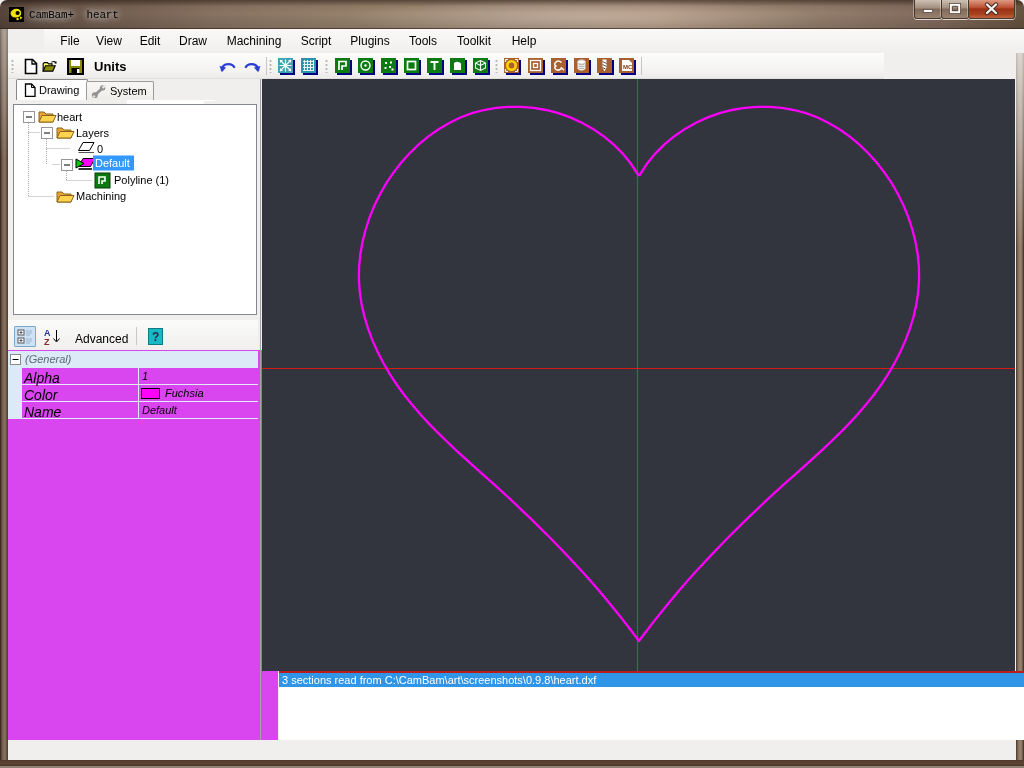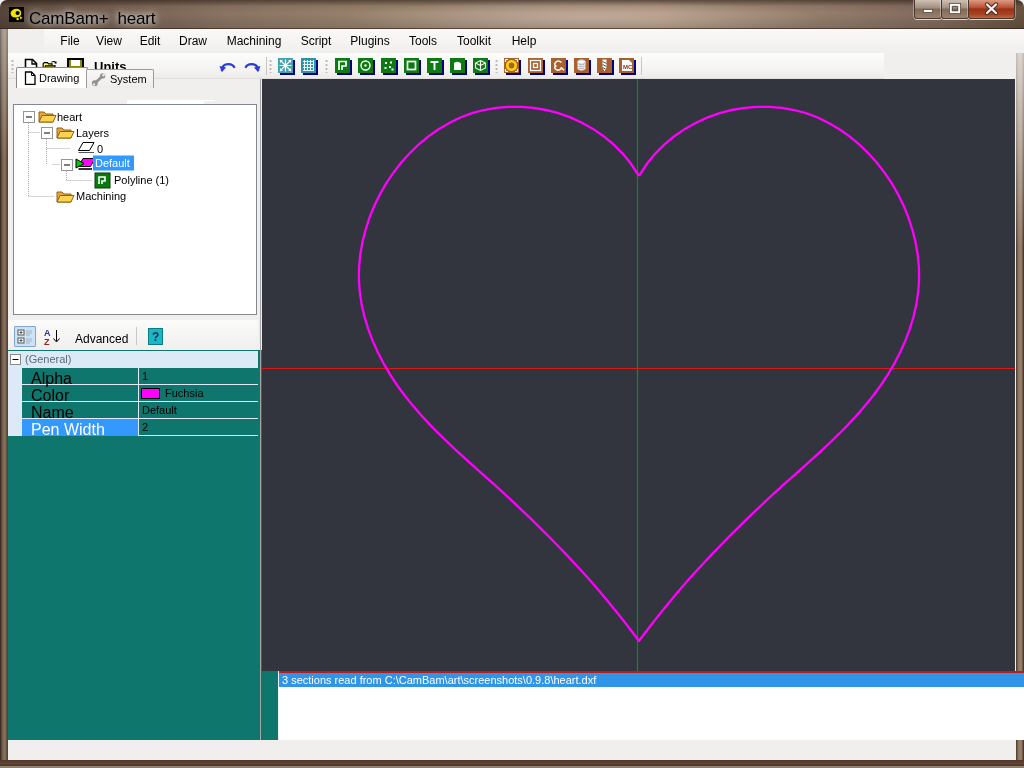--- a/index.html
+++ b/index.html
@@ -10,49 +10,49 @@
 #titlebar { left:0; top:0; width:1024px; height:29px; border-radius:7px 7px 0 0; box-shadow:inset 0 -1px 0 rgba(42,28,18,.6);
   background:radial-gradient(ellipse 340px 26px at 57% 62%, rgba(255,238,225,.30), rgba(255,238,225,0) 70%),linear-gradient(180deg, rgba(30,18,12,.55) 0%, rgba(90,66,52,.15) 22%, rgba(255,255,255,0) 45%, rgba(0,0,0,.12) 100%),
              linear-gradient(90deg,#55443a 0%, #6d594c 8%, #8a7463 22%, #9a856f 38%, #a38d7b 50%, #ab927e 64%, #97816f 78%, #80695b 92%, #66523f 100%);
 }
 #bleft { left:0; top:29px; width:8px; height:731px; background:linear-gradient(180deg, rgba(255,255,255,.35) 0%, rgba(255,255,255,0) 18%),linear-gradient(90deg,#2e211b 0%,#6d5849 25%,#8c755f 60%,#5d4a3c 88%,#463931 100%); }
 #bright { left:1016px; top:29px; width:8px; height:731px; background:linear-gradient(180deg, rgba(255,255,255,.75) 0%, rgba(255,255,255,.45) 12%, rgba(255,255,255,0) 30%),linear-gradient(90deg,#463931 0%,#8c755f 30%,#9b8471 60%,#6d5849 85%,#2e211b 100%); }
 #bbottom { left:0; top:760px; width:1024px; height:8px; background:linear-gradient(180deg,#51382a 0%,#5e4433 45%,#4a3224 75%,#e8ddd3 88%,#2a1a10 100%); }
 #client { left:8px; top:29px; width:1008px; height:731px; background:#f0efee; }
 
 #appicon { left:9px; top:7px; width:15px; height:15px; background:#000; border-radius:2px; }
-#title { left:29px; top:9px; font-size:17px; color:#000; letter-spacing:-0.2px; text-shadow:0 0 6px rgba(255,255,255,.95), 0 0 12px rgba(255,255,255,.7); }
+#title { left:29px; top:9px; font-size:11px; color:#000; letter-spacing:-0.2px; text-shadow:0 0 6px rgba(255,255,255,.95), 0 0 12px rgba(255,255,255,.7);font-family:Liberation Mono, monospace; }
 .capbtn { top:0px; height:19px; border:1px solid #4a382c; border-top:none; color:#fff; box-shadow:0 1px 0 rgba(255,255,255,.75), 1px 0 0 rgba(255,255,255,.35), -1px 0 0 rgba(255,255,255,.35); }
 #btnmin { left:914px; width:28px; border-radius:0 0 3px 3px; background:linear-gradient(180deg,#cdc0b4 0%,#a18d7d 45%,#81695a 50%,#99836f 100%); }
 #btnmax { left:941px; width:28px; border-radius:0 0 3px 3px; background:linear-gradient(180deg,#cdc0b4 0%,#a18d7d 45%,#81695a 50%,#99836f 100%); }
 #btnclose { left:968px; width:47px; border-radius:0 0 3px 3px; background:linear-gradient(180deg,#dd9a82 0%,#bc5538 40%,#9c3016 50%,#a84422 80%,#bf6440 100%); }
 
 #menubar { left:8px; top:29px; width:1008px; height:24px; background:linear-gradient(180deg,#faf9f8,#f0efed);margin-left:36px; }
 .mi { position:absolute; top:5px; font-size:12px; color:#000; transform:translateX(-50%); }
 
 #toolbar { left:8px; top:53px; width:876px; height:26px; background:linear-gradient(180deg,#fcfcfb 0%,#f4f3f1 70%,#ecebe9 100%); border-bottom:1px solid #e0dedd; }
 .grip { position:absolute; top:6px; width:3px; height:14px; background-image:radial-gradient(circle,#b8b6b4 1px,transparent 1.2px); background-size:3px 4px; }
 .tsep { position:absolute; top:4px; width:1px; height:18px; background:#c9c7c5; }
 .ticon { position:absolute; top:5px; width:17px; height:17px; }
 #unitslbl { left:86px; top:6px; font-size:13px; font-weight:bold; color:#000; position:absolute; }
 #unitsbox { left:119px; top:3px; width:88px; height:21px; background:#fff; position:absolute;margin-top:44px; }
 #unitsbox span { position:absolute; left:5px; top:4px; font-size:12.5px; color:#000; letter-spacing:-0.2px; }
 #unitsarr { position:absolute; left:77px; top:1px; width:11px; height:19px; background:#efefef; }
 #unitsarr:after { content:""; position:absolute; left:2px; top:8px; border:3.5px solid transparent; border-top:4px solid #000; }
 
-#tabs { left:8px; top:67px; width:250px; height:21px;text-align:right; }
+#tabs { left:8px; top:79px; width:250px; height:21px;text-align:right; }
 .tab { position:absolute; top:0; height:21px; border:1px solid #898989; border-bottom:none; border-radius:2px 2px 0 0; font-size:11px; color:#000; }
 #tab1 { left:8px; width:72px; background:#fdfdfd; }
 #tab2 { left:78px; width:68px; height:19px; top:2px; background:linear-gradient(180deg,#f8f7f5,#efedea); border-color:#9c9c9c; }
 #treebox { left:13px; top:104px; width:244px; height:211px; background:#fff; border:1px solid #828790; }
 
 #proptb { left:8px; top:320px; width:250px; height:30px; background:linear-gradient(180deg,#fbfbfa,#f0efed); }
-#propgrid { left:8px; top:350px; width:270px; height:390px; background:#0f766e; }
+#propgrid { left:8px; top:350px; width:270px; height:390px; background:#d946ef;font-style:italic; }
 .prow { position:absolute; left:0; width:250px; height:17px; border-bottom:1px solid #e1eaf6; }
-.pname { position:absolute; left:23px; top:2px; font-size:16px; color:#000; }
+.pname { position:absolute; left:16px; top:2px; font-size:14px; color:#000; }
 .pval { position:absolute; left:134px; top:2px; font-size:11px; color:#000; }
 .pstrip { position:absolute; left:0; top:0; width:14px; height:17px; background:#dce9f7; border-right:1px solid #e1eaf6; }
 .pdiv { position:absolute; left:130px; top:0; width:1px; height:17px; background:#e1eaf6; }
 
 #canvas { left:262px; top:79px; width:753px; height:592px; background:#32353e; }
 #split { left:260px; top:79px; width:1px; height:661px; background:#a5a5a5; }
 
 #msgarea { left:262px; top:671px; width:753px; height:69px; background:#fff; border-top:2px solid #b91c1c;margin-left:17px; }
 #msgblue { position:absolute; left:0; top:0; width:753px; height:14px; background:#3094e7; color:#fff; font-size:11px; }
 
@@ -346,27 +346,20 @@
         <span class="pname">Color</span>
       <div style="position:absolute;left:133px;top:2.5px;width:19px;height:11px;background:#ff00ff;border:1px solid #000"></div>
       <span class="pval" style="left:157px">Fuchsia</span>
       </div>
     <div class="prow" style="top:52px">
         <div class="pstrip"></div>
         <div class="pdiv"></div>
         <span class="pname">Name</span>
         <span class="pval">Default</span>
       </div>
-    <div class="prow" style="top:69px">
-        <div class="pstrip"></div>
-        <div class="pdiv"></div>
-      <div style="position:absolute;left:14px;top:0;width:116px;height:17px;background:#3399ff"></div>
-      <span class="pname" style="color:#fff">Pen Width</span>
-        <span class="pval">2</span>
-      </div>
   </div>
 
   <div class="abs" id="split"></div>
   <div class="abs" id="canvas">
     <svg width="753" height="592" viewBox="262 79 753 592">
       <line x1="637.5" y1="79" x2="637.5" y2="671" stroke="#0c8c1c" stroke-width="1.2"></line>
       <line x1="262" y1="368.5" x2="1015" y2="368.5" stroke="#da1814" stroke-width="1.2"></line>
       <g stroke="#ff00ff" stroke-width="2.3" fill="none" stroke-linecap="round">
         <path id="hl" d="M638.3 175.0L631.0 163.8L622.7 153.6L613.5 144.4L603.6 136.2L593.0 128.9L581.9 122.7L570.3 117.4L558.3 113.2L546.0 110.0L533.6 107.9L521.1 106.8L508.5 106.8L496.1 107.8L483.9 110.0L472.0 113.2L460.4 117.5L449.3 122.9L438.6 129.2L428.5 136.4L418.8 144.4L409.7 153.2L401.3 162.6L393.5 172.6L386.3 183.2L380.0 194.3L374.3 205.8L369.5 217.6L365.6 229.7L362.5 242.0L360.3 254.5L359.1 267.0L358.9 279.5L359.8 292.0L361.6 304.3L364.4 316.5L368.1 328.6L372.5 340.4L377.7 352.0L383.5 363.3L390.0 374.3L397.0 385.0L404.5 395.2L412.4 405.1L420.7 414.7L429.4 424.1L438.3 433.2L447.4 442.0L456.7 450.8L466.1 459.3L475.5 467.9L485.0 476.3L494.4 484.7L503.7 493.2L512.9 501.7L522.0 510.3L531.0 518.9L539.8 527.6L548.6 536.3L557.3 545.2L565.9 554.1L574.4 563.2L582.8 572.3L591.1 581.6L599.3 591.1L607.4 600.7L615.4 610.5L623.3 620.4L631.1 630.5L638.9 640.8"></path>
         <use href="#hl" transform="translate(1278 0) scale(-1 1)"></use>

